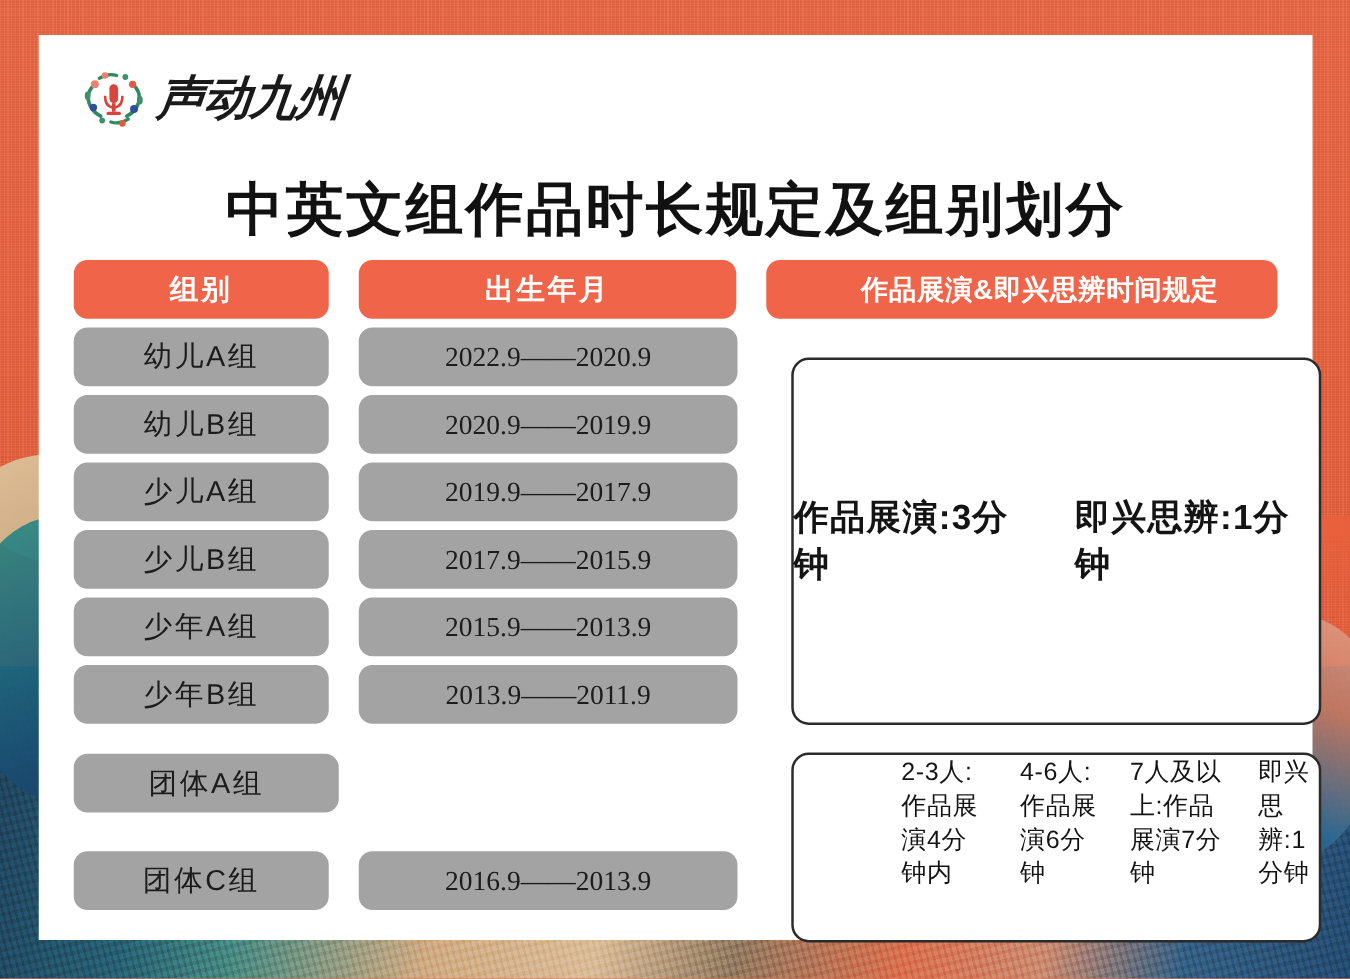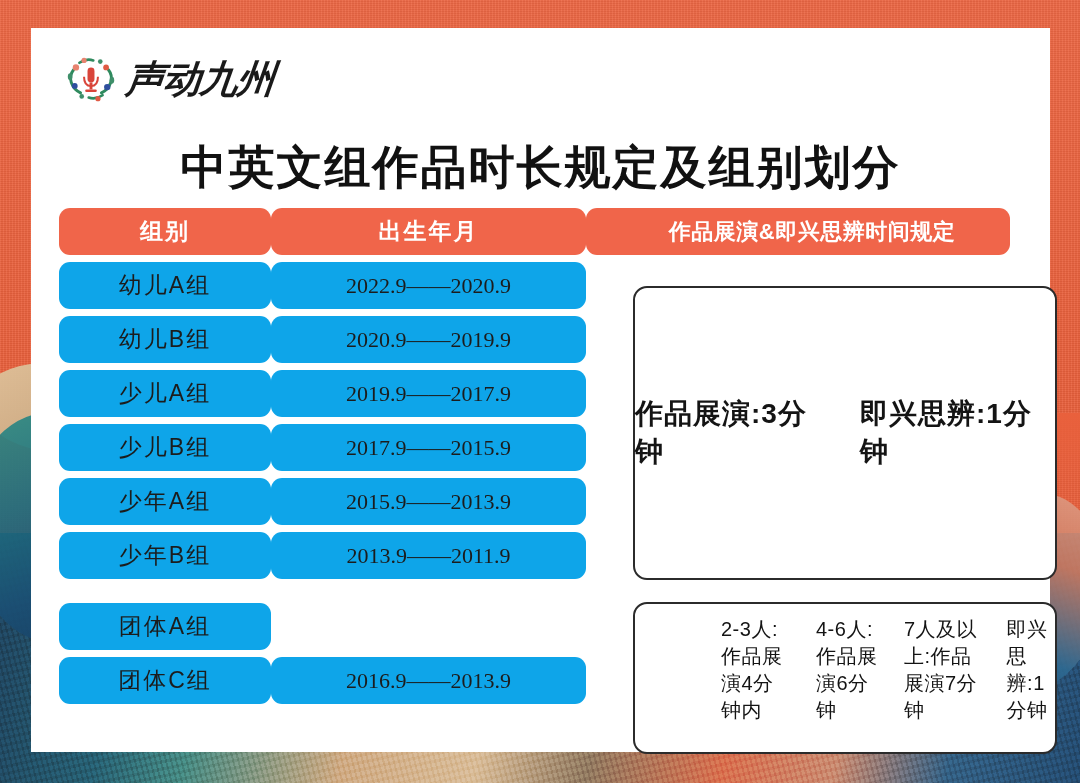--- a/index.html
+++ b/index.html
@@ -127,21 +127,21 @@
 
   
   #table-area {
     position: absolute;
     left: 28px;
     top: 180px;
     width: 963px;
   }
   .row {
     display: flex;
-    gap: 0;
+    gap: 24px;
     margin-bottom: 7px;
   }
   .row.gap-before { margin-top: 24px; flex-direction: column; }
 
   .cell {
     box-sizing: border-box;
     display: flex;
     align-items: center;
     justify-content: center;
     border-radius: 11px;
@@ -158,21 +158,21 @@
     background: #f0654a;
     color: #ffffff;
     font-weight: 700;
     font-size: 23px;
     height: 47px;
     letter-spacing: 2px;
   }
   .hdr .c-rule { font-size: 22px; letter-spacing: .5px; }
 
   .data .cell {
-    background: #0ea5e9;
+    background: #a3a3a3;
     font-weight: 400;
   }
   .data .c-group { font-weight: 500; letter-spacing: 2px; }
   .data .c-birth {
     font-family: "Liberation Serif", "DejaVu Serif", serif;
     font-size: 22px;
     letter-spacing: 0;
   }
   .spacer-cell { width: 424px; }
 
@@ -196,21 +196,21 @@
   }
   #note-main .note-line {
     font-size: 28px;
     font-weight: 600;
     color: #141414;
     letter-spacing: 1px;
   }
   #note-team {
     top: 394px;
     height: 152px;
-    padding: 12px 0 0 86px;
+    padding: 0 0 0 86px;
     gap: 22px;
   }
   #note-team .note-line {
     font-size: 20px;
     font-weight: 500;
     color: #141414;
     letter-spacing: .5px;
   }
 </style>
 </head>

